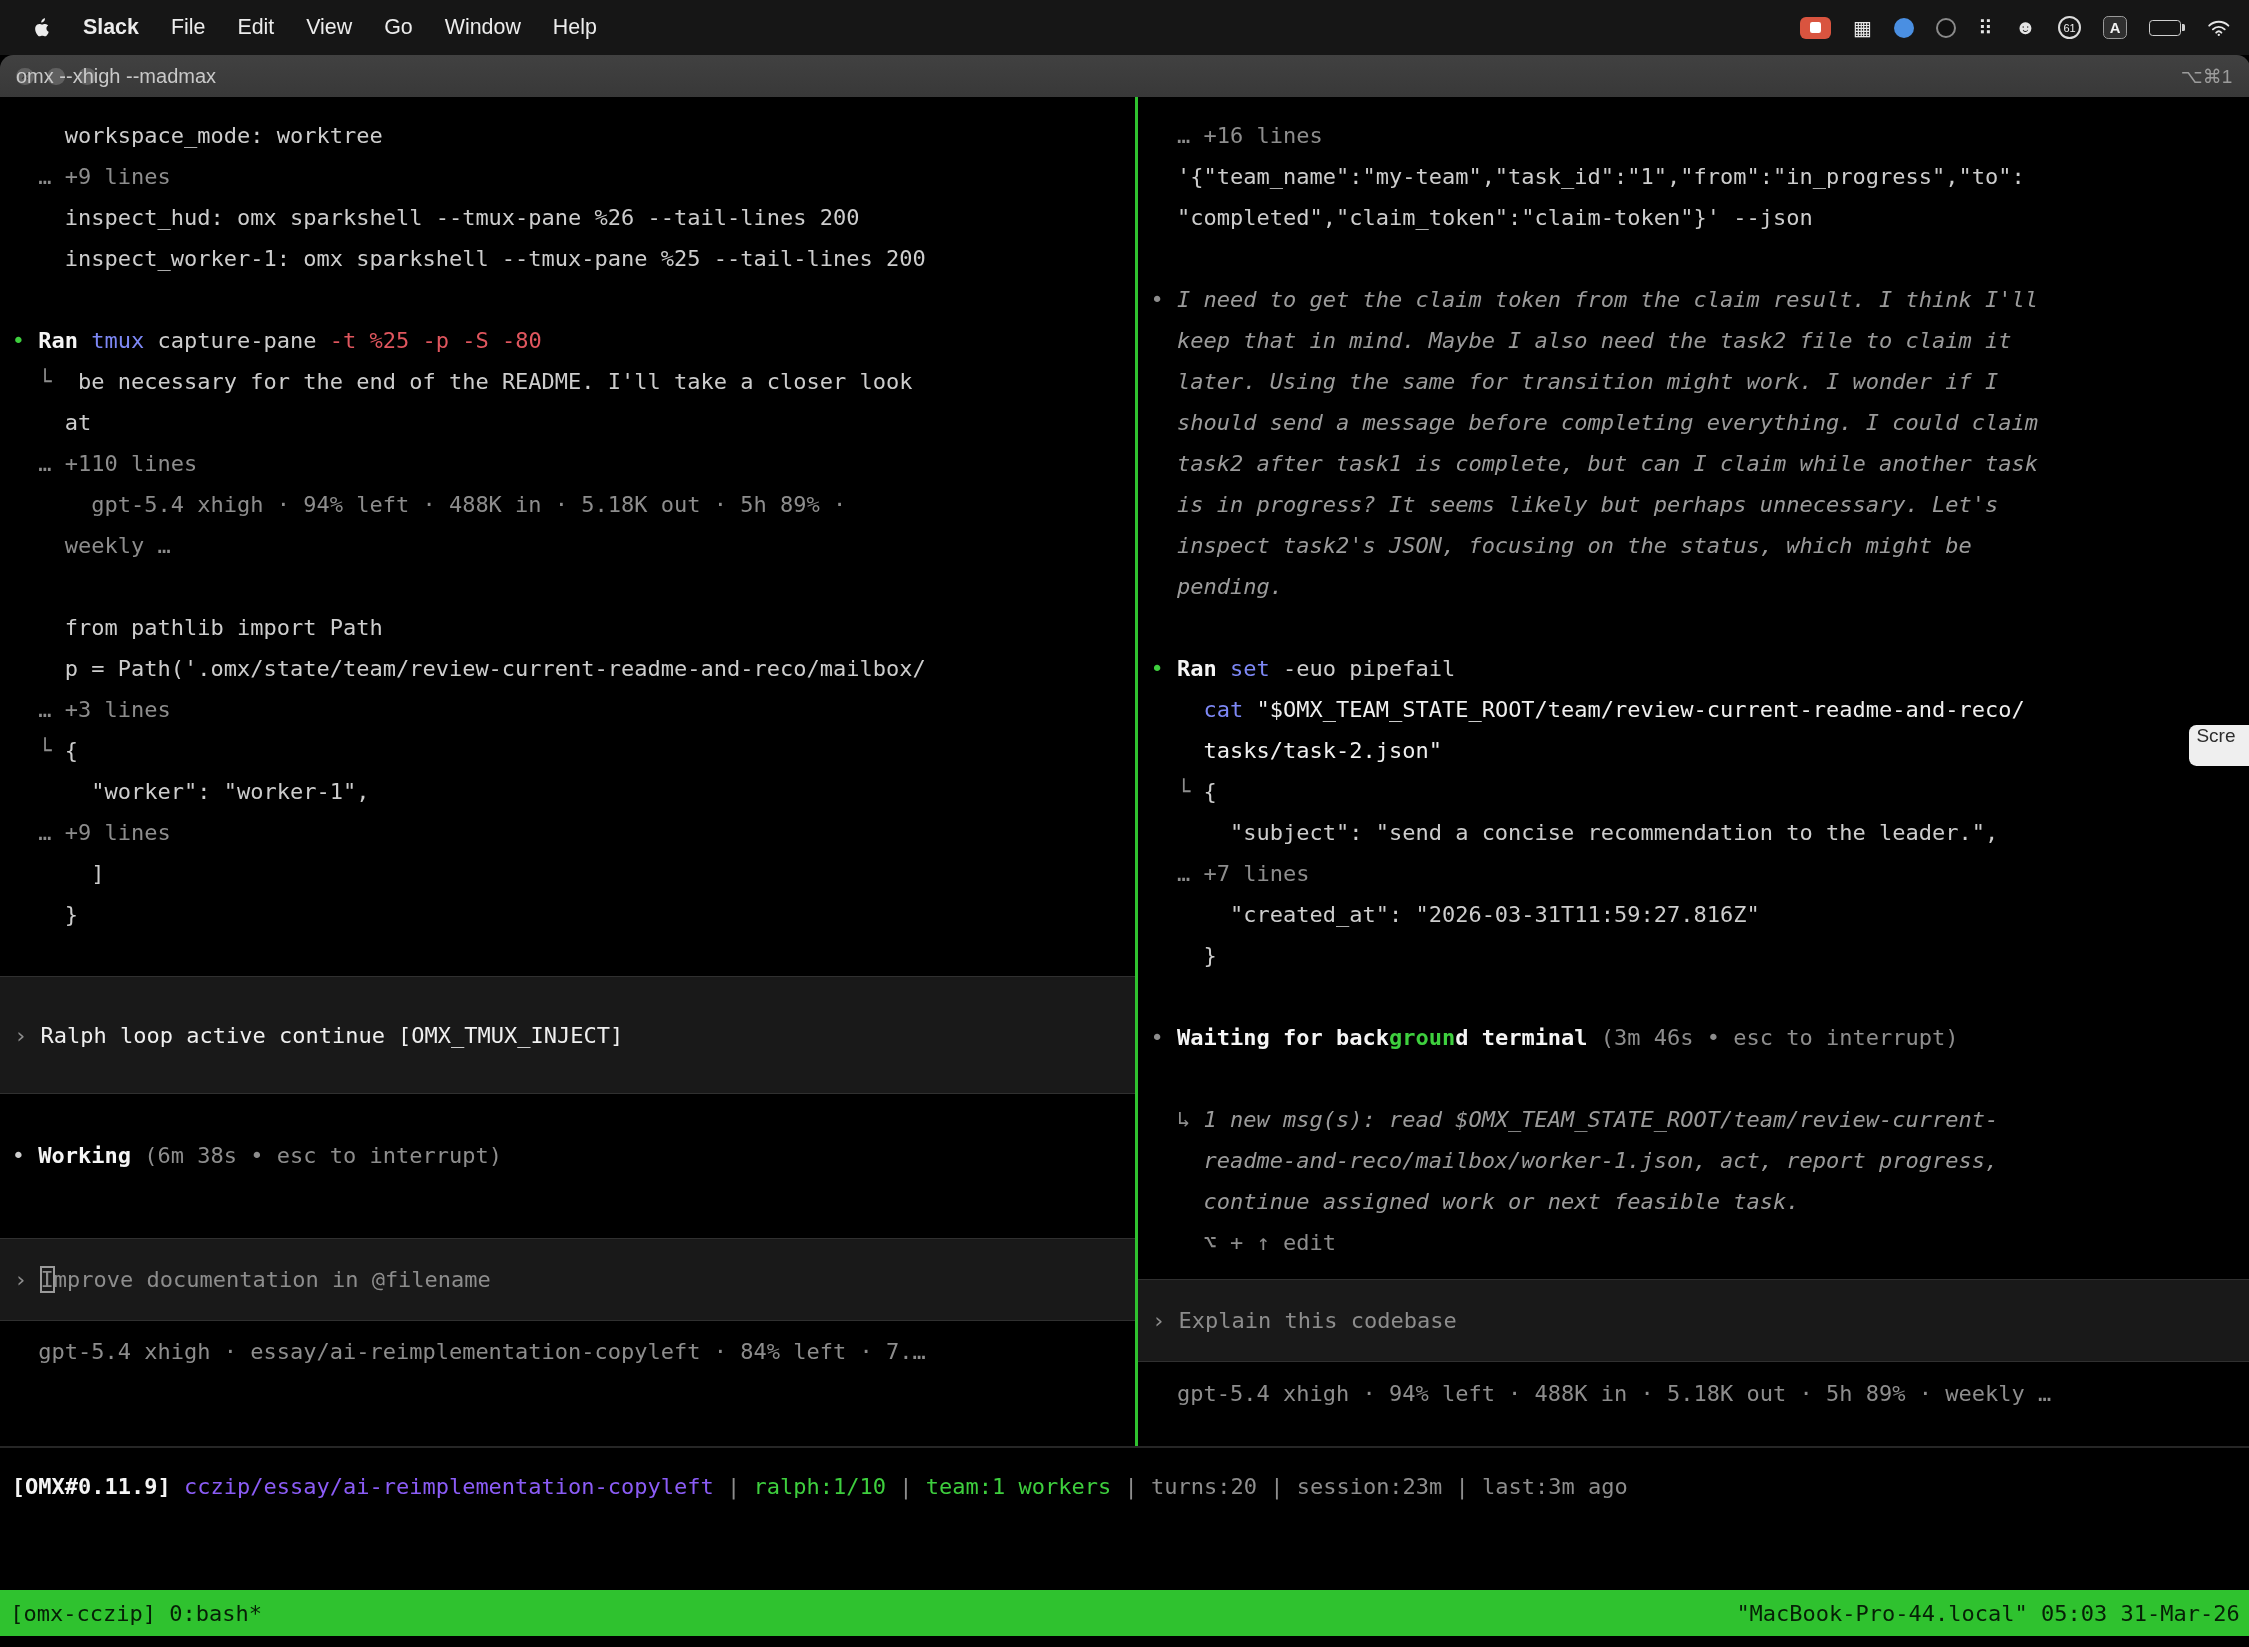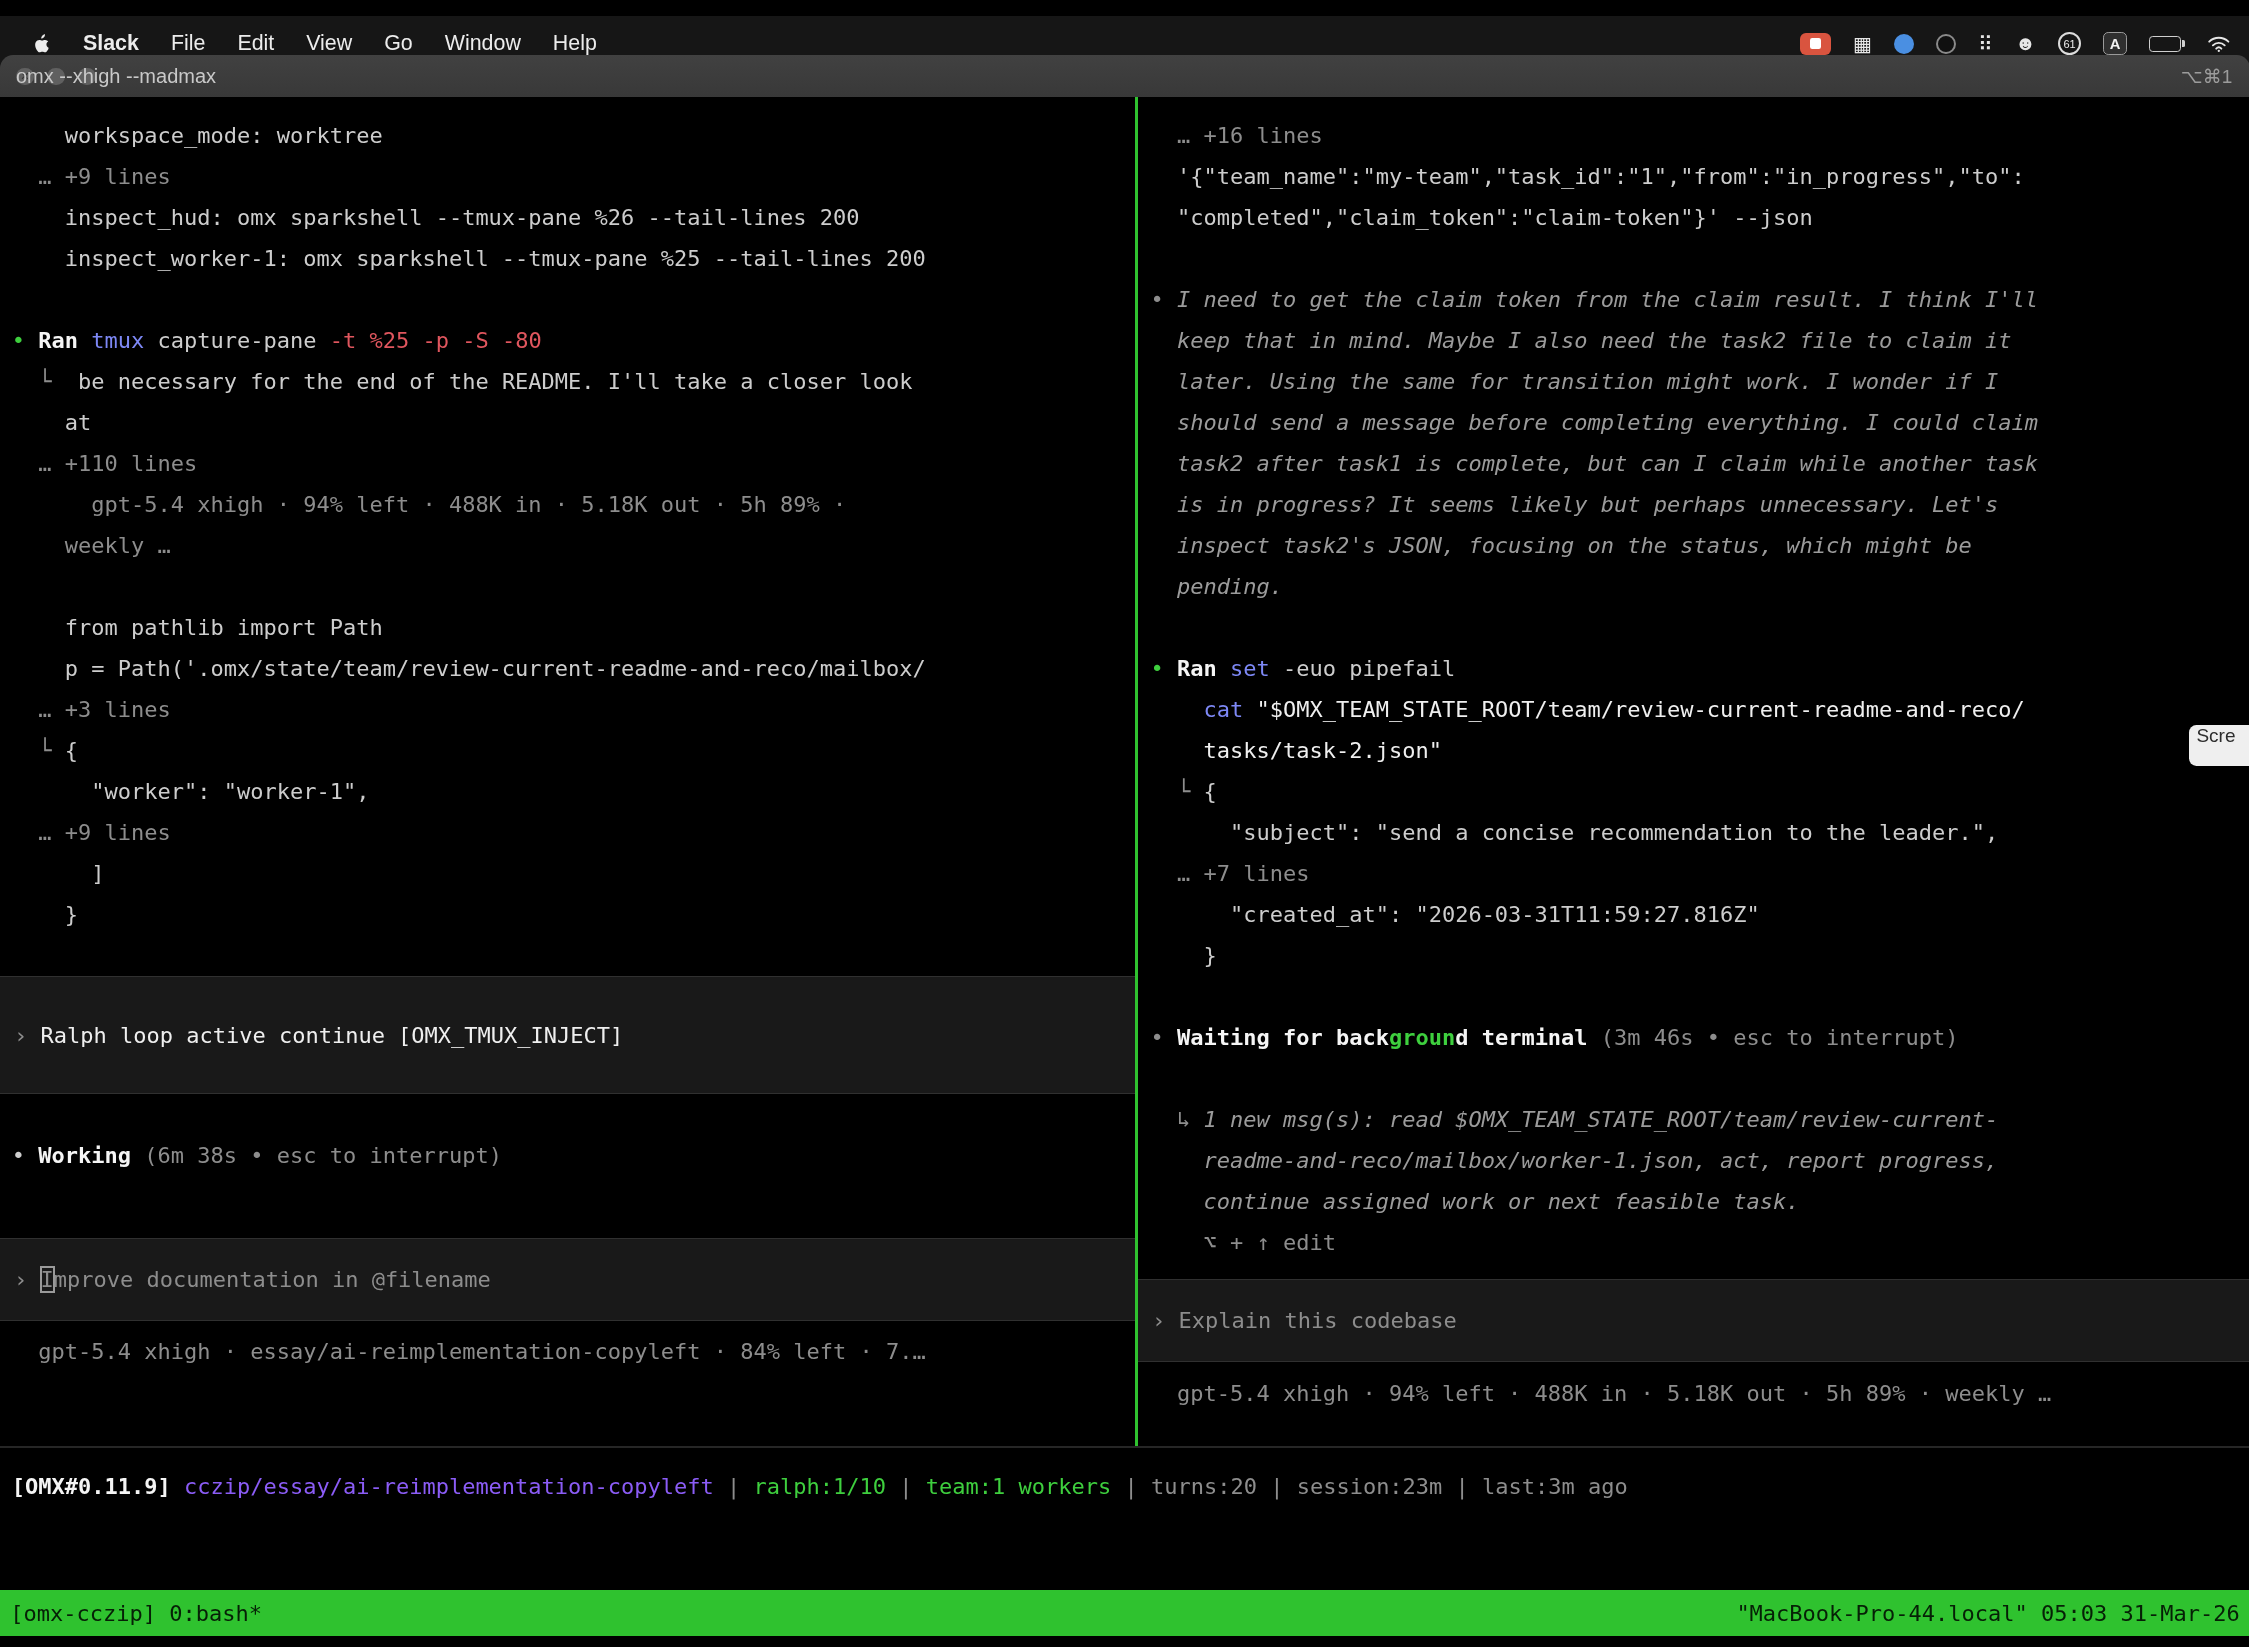--- a/index.html
+++ b/index.html
@@ -1,19 +1,19 @@
 <!DOCTYPE html>
 <html style="font-size:11.8px"><head>
 <meta charset="utf-8">
 <style>
   html,body{margin:0;padding:0;background:#000;}
   #screen{position:relative;width:2250px;height:1648px;background:#000;overflow:hidden;
           font-family:"DejaVu Sans Mono","Liberation Mono",monospace;}
   
-  #menu-bar{position:absolute;top:16px;left:0;right:0;height:55px;background:#161616;
+  #menu-bar{position:absolute;top:0;left:0;right:0;height:55px;background:#161616;
             display:flex;align-items:center;color:#ececec;
             font-family:"Liberation Sans","DejaVu Sans",sans-serif;font-size:21.4px;}
   #menu-left{display:flex;align-items:center;gap:32px;padding-left:32px;}
   #menu-left .app-name{font-weight:bold;}
   #menu-right{margin-left:auto;display:flex;align-items:center;gap:22px;padding-right:19px;}
   .mi{font-size:20px;color:#e6e6e6;}
   .rec{width:31px;height:22px;border-radius:5.9px;background:#d9543f;display:flex;align-items:center;justify-content:center;}
   .rec i{display:block;width:10.3px;height:10.3px;background:#fff;border-radius:2.2px;}
   .dot-blue{width:20px;height:20px;border-radius:50%;background:#4a8fe2;}
   .dot-dark{width:20px;height:20px;border-radius:50%;background:#101010;border:2.2px solid #8a8a8a;box-sizing:border-box;}

